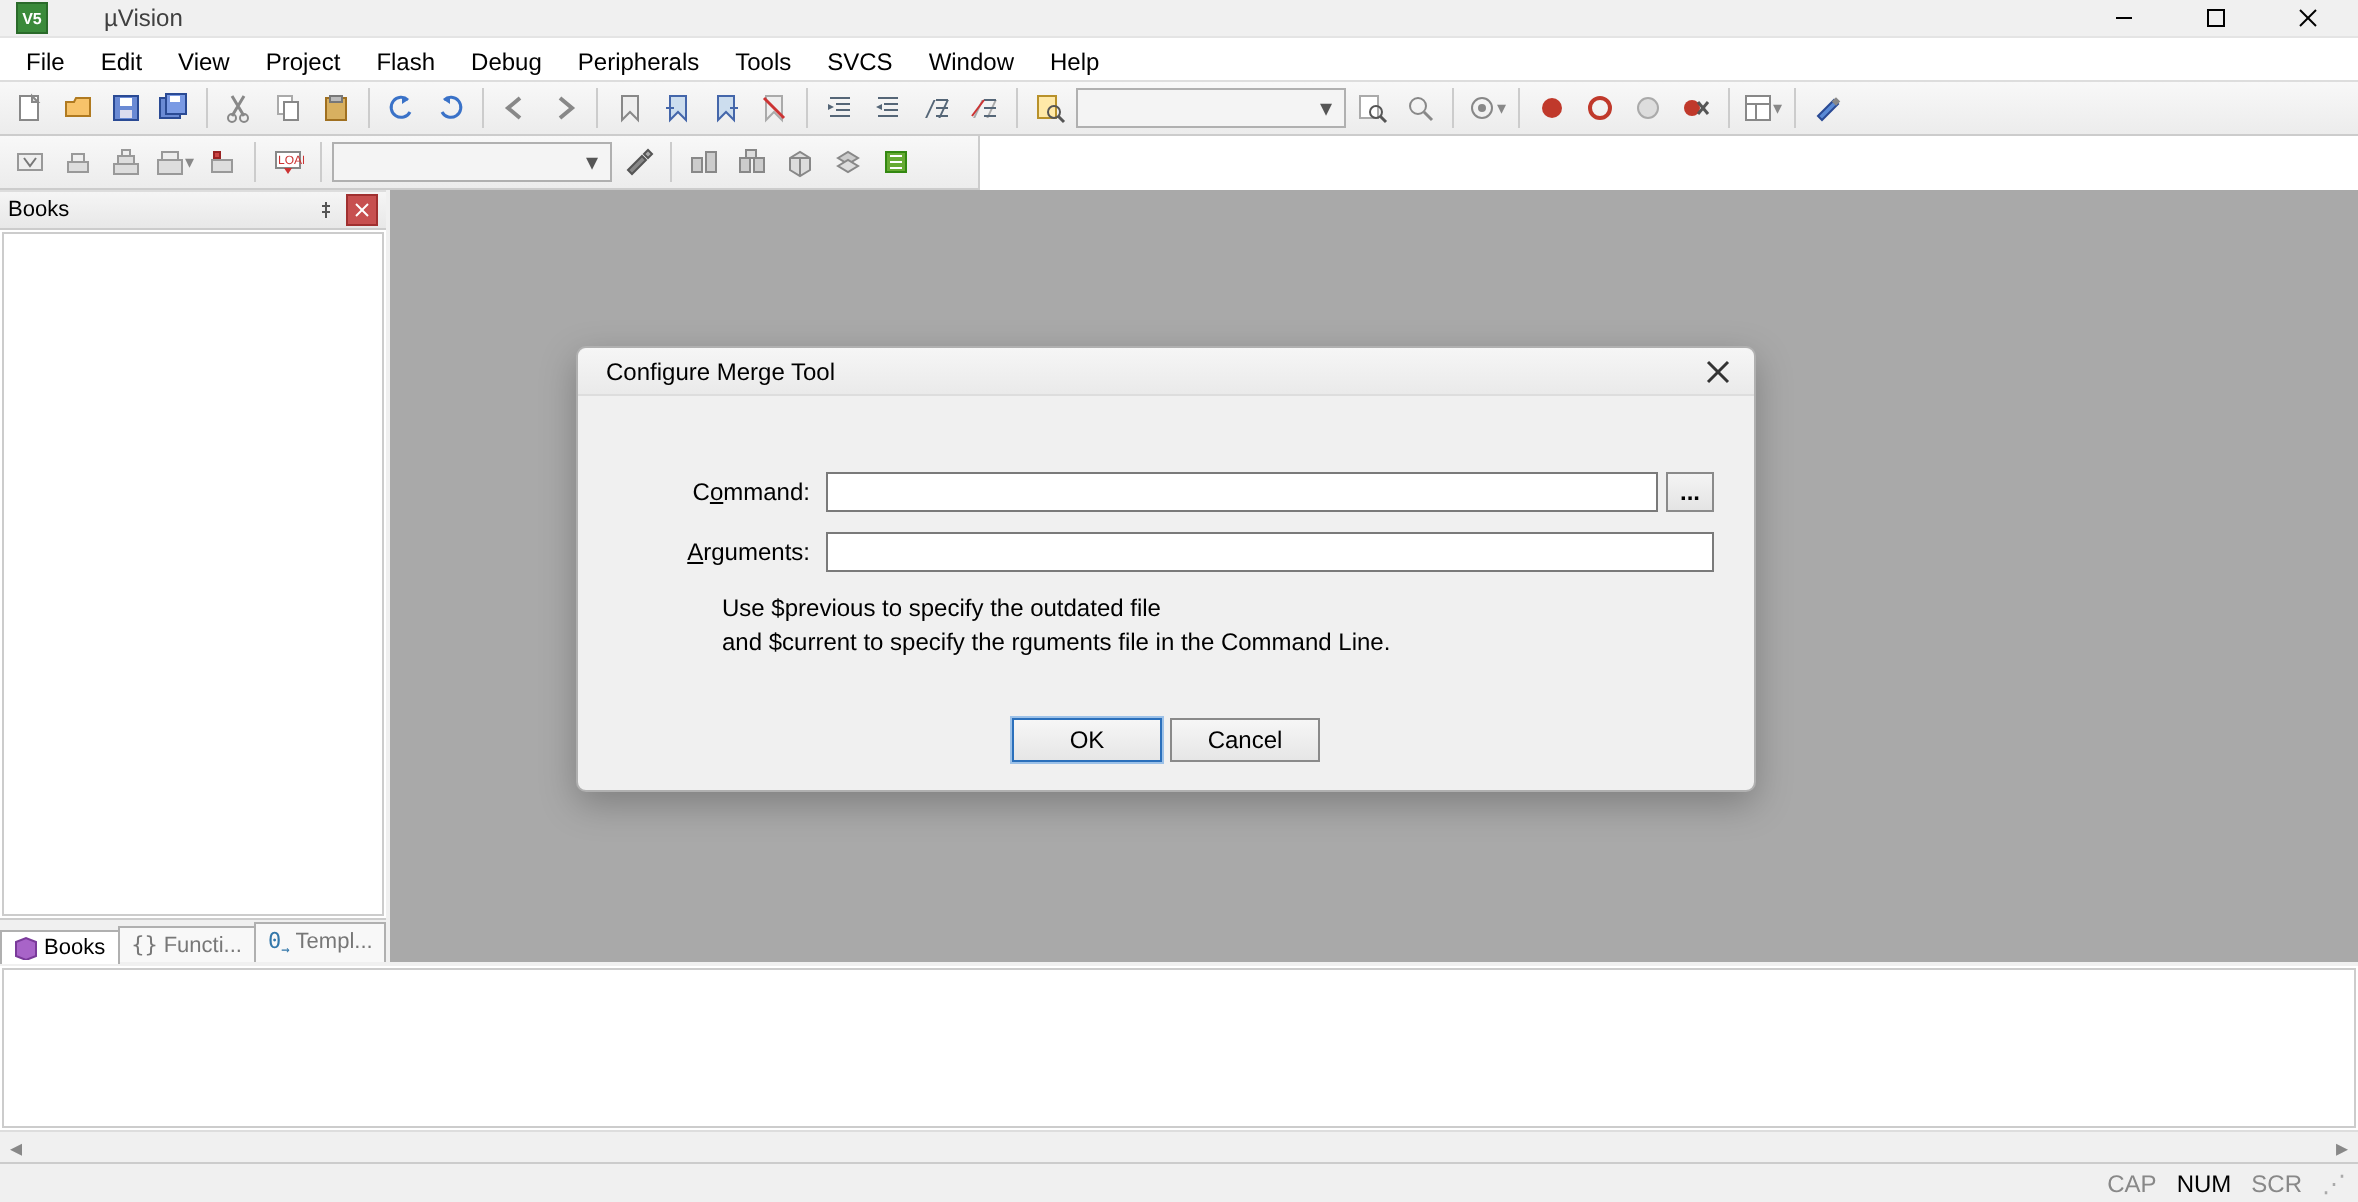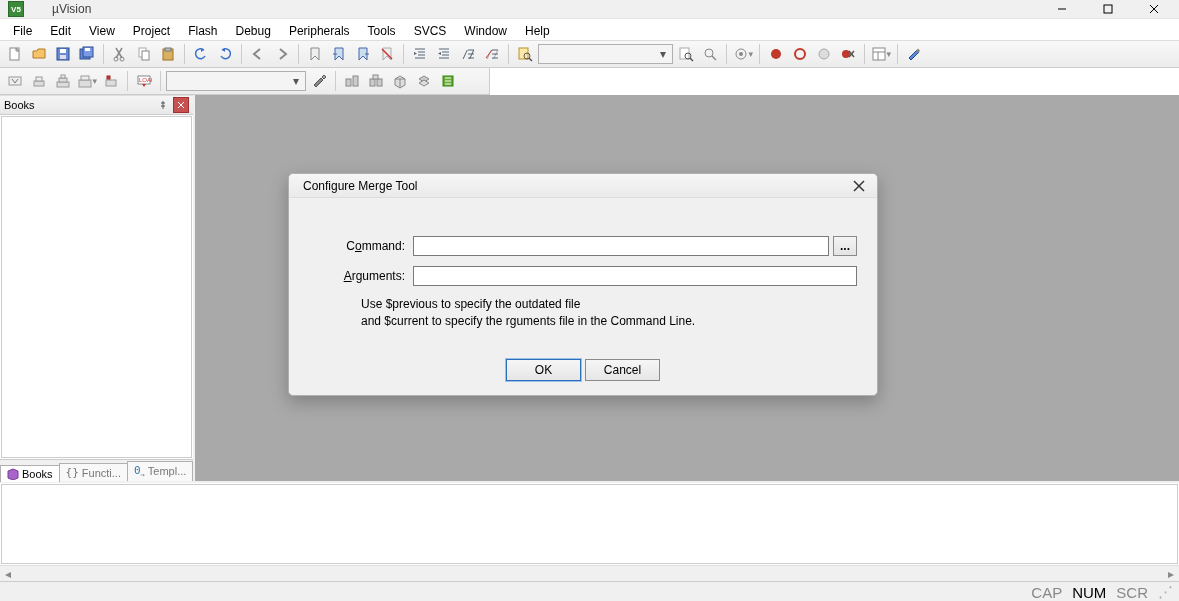--- a/index.html
+++ b/index.html
@@ -131,21 +131,21 @@
     border:1px solid #8a8a8a;background:linear-gradient(#f6f6f6,#e6e6e6);
     display:flex;align-items:center;justify-content:center;
   }
   .dbtn.default{border:1px solid #2a6fbb;outline:1px solid #9cc1e8;}
   
   .buildout{display:flex;flex-direction:column;border-top:2px solid #f0f0f0;}
   .bobody{height:80px;background:#fff;border:1px solid #ccc;margin:1px;overflow:auto;font-family:Consolas,monospace;font-size:11px;position:relative;}
   .hscroll{height:16px;background:#f0f0f0;border-top:1px solid #ddd;display:flex;align-items:center;}
   .hscroll .thumbL{width:16px;height:16px;display:flex;align-items:center;justify-content:center;color:#888;}
   
-  .statusbar{height:20px;background:#f0f0f0;border-top:1px solid #ccc;display:flex;align-items:flex-end;justify-content:flex-end;padding:0 6px;gap:10px;color:#888;font-size:15px;}
+  .statusbar{height:20px;background:#f0f0f0;border-top:1px solid #ccc;display:flex;align-items:center;justify-content:flex-end;padding:0 6px;gap:10px;color:#888;font-size:12px;}
   .statusbar .on{color:#000;}
 </style>
 </head>
 <body>
 
 <div class="titlebar">
   <div class="appicon">
       <span>V5</span>
     </div>
   <div class="title">µVision</div>

